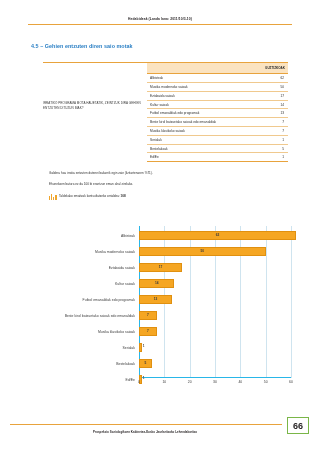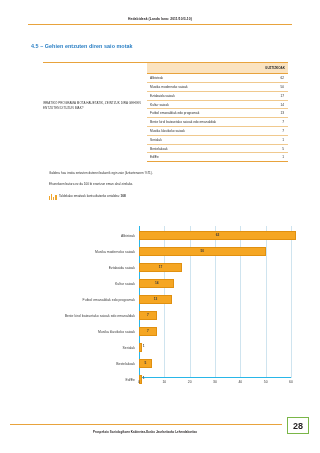--- a/index.html
+++ b/index.html
@@ -466,15 +466,15 @@
         <span class="tick" style="left: 126.667px;">50</span>
         <span class="tick" style="left: 152px;">60</span>
       </div>
   </div>
 </div>
 
 <div class="page-footer">
   <div class="footer-rule"></div>
   <div class="footer-text">Prospekzio Soziologikoen Kabinetea-Eusko Jaurlaritzako Lehendakaritza</div>
   <div class="page-number-box">
-    <span class="page-number">28</span>
+    <span class="page-number">66</span>
   </div>
 </div>
 
 </body></html>

